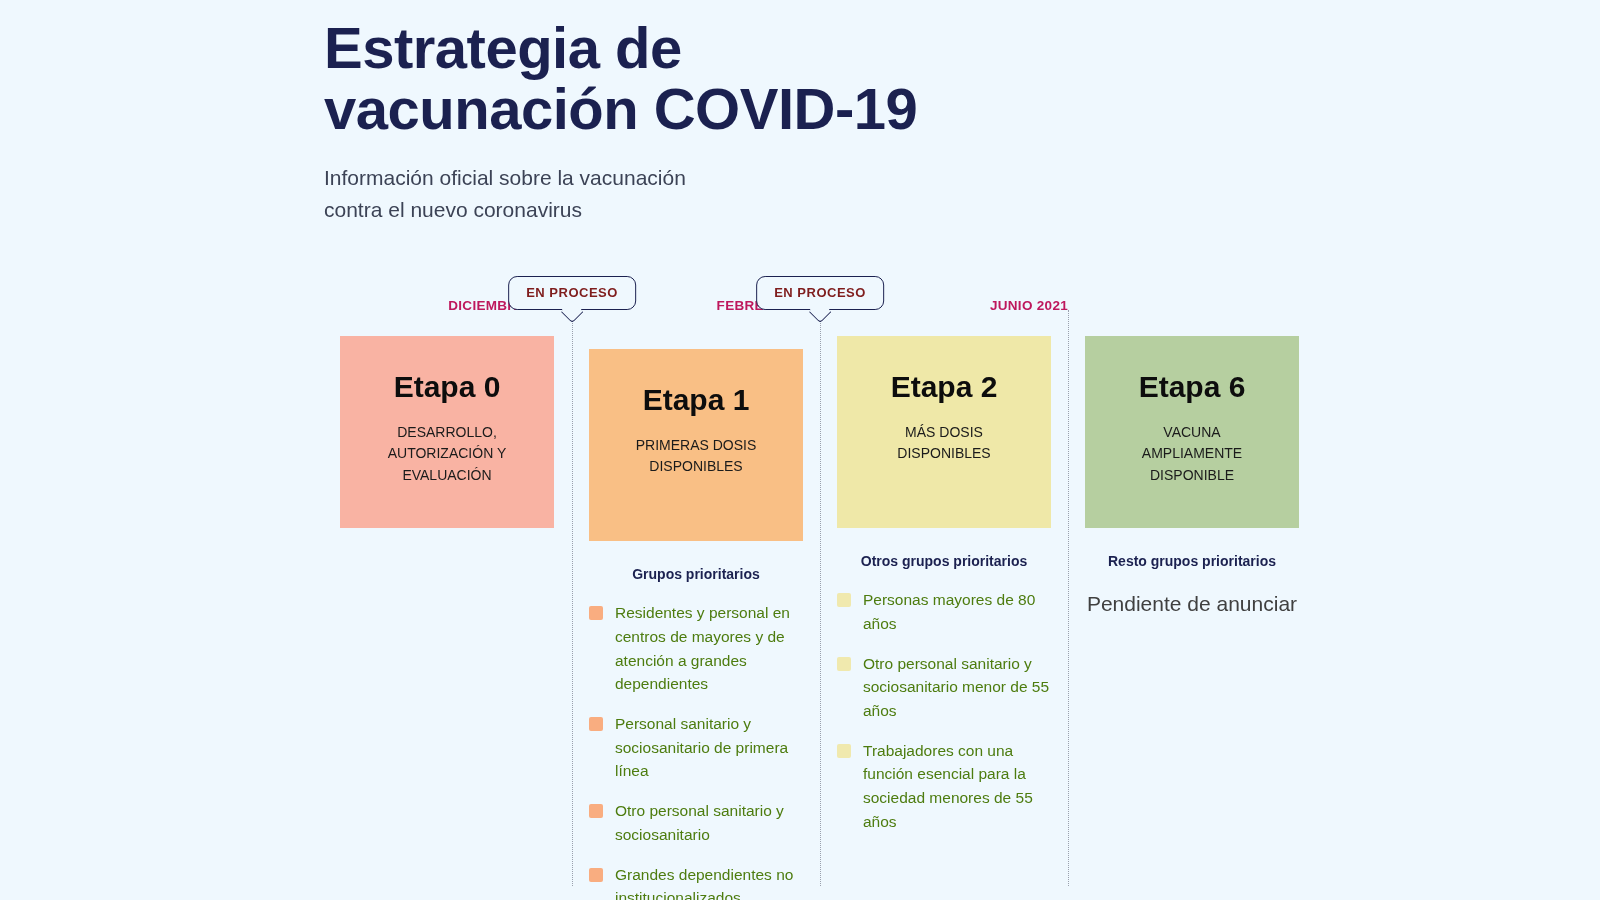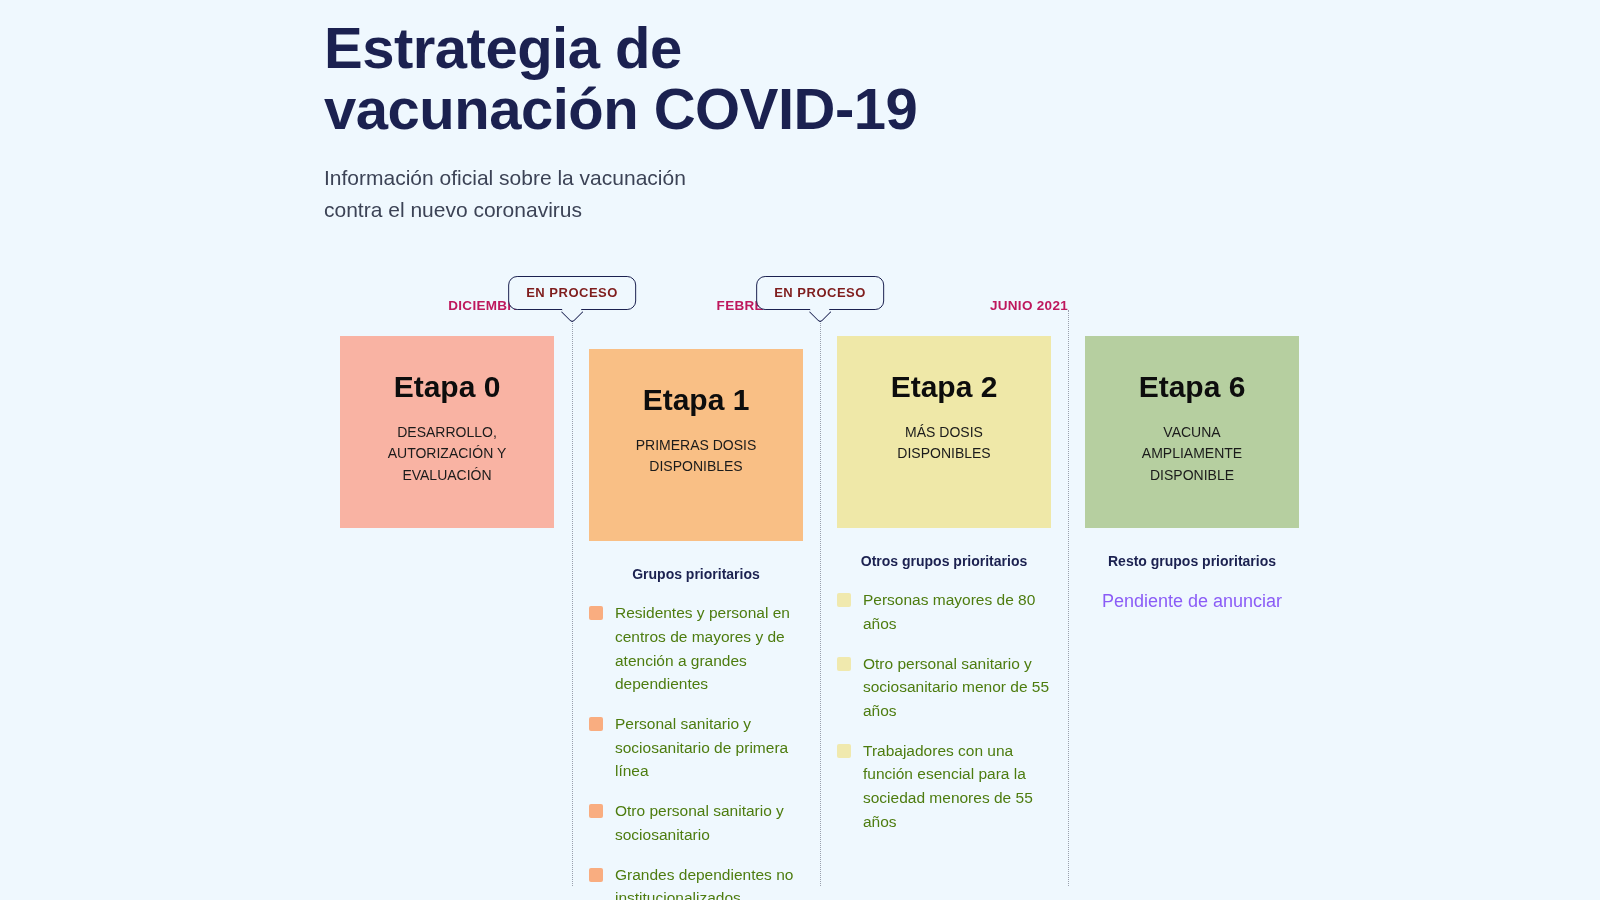--- a/index.html
+++ b/index.html
@@ -195,23 +195,23 @@
     left: 0;
     top: 5px;
     width: 14px;
     height: 14px;
     border-radius: 2px;
   }
 
   .plain-note {
     margin-top: 18px;
     text-align: center;
-    font-size: 18px;
+    font-size: 21px;
     line-height: 1.53;
-    color: #8b5cf6;
+    color: #404040;
   }
 </style>
 </head>
 <body>
 
 <div id="page" style="background: rgb(239, 248, 254);">
 
   <div id="header">
     <h1 id="title">Estrategia de
 vacunación COVID-19</h1>

